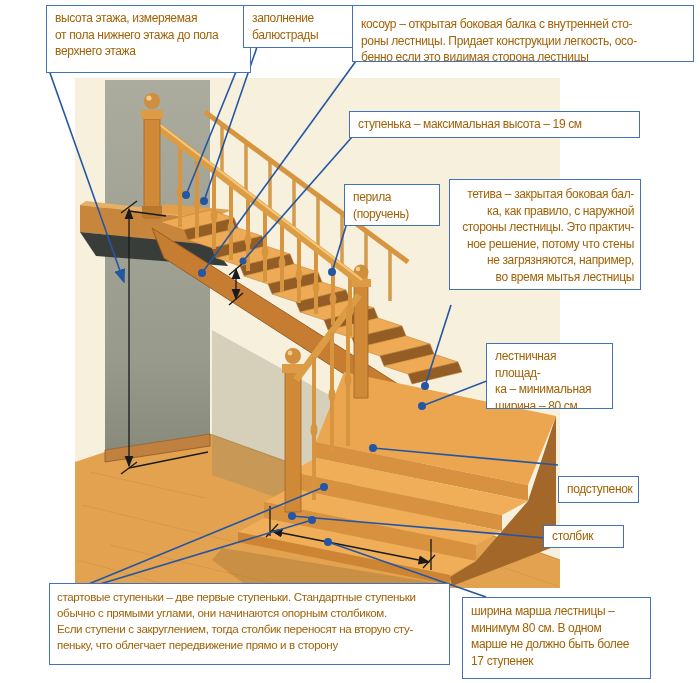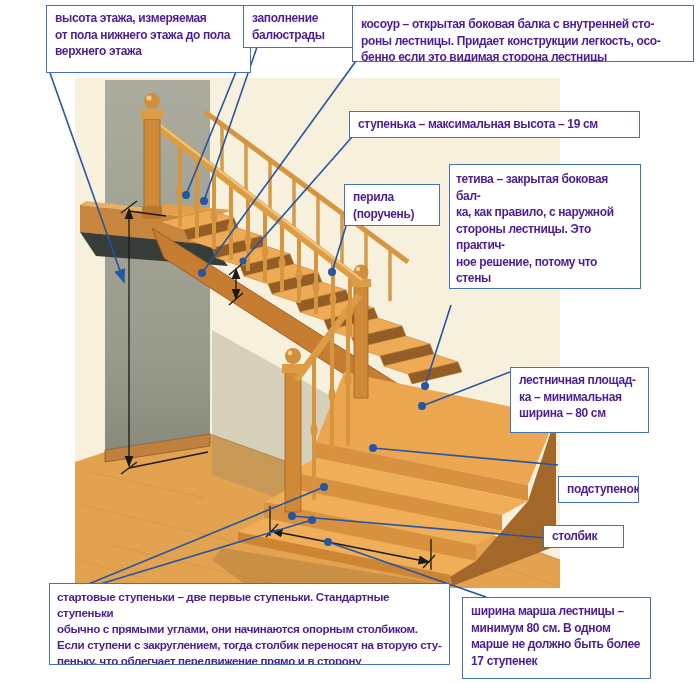--- a/index.html
+++ b/index.html
@@ -1,20 +1,20 @@
 <!DOCTYPE html>
 <html><head>
 <meta charset="utf-8">
 <style>
   html,body{margin:0;padding:0;background:#ffffff;}
   .stage{position:relative;width:700px;height:683px;background:#ffffff;overflow:hidden;
          font-family:"Liberation Sans", sans-serif;}
   .scene-svg{position:absolute;left:0;top:0;z-index:1;}
   .callout{position:absolute;z-index:3;background:#ffffff;border:1.5px solid #4373b5;
-           box-sizing:border-box;color:#4c1d95;font-weight:bold;font-size:12px;
+           box-sizing:border-box;color:#a16207;font-weight:normal;font-size:12px;
            line-height:1.38;letter-spacing:-0.35px;white-space:pre-line;
            padding:4px 8px;overflow:hidden;}
   .callout.vcenter{display:flex;align-items:center;}
 </style>
 </head>
 <body>
 
 <div class="stage">
 
   <svg class="scene-svg" width="700" height="683" viewBox="0 0 700 683">
@@ -229,28 +229,28 @@
 
   <div class="callout" style="left:352px;top:5px;width:342px;height:57px;padding-top:10px;">косоур – открытая боковая балка с внутренней сто-
 роны лестницы. Придает конструкции легкость, осо-
 бенно если это видимая сторона лестницы</div>
 
   <div class="callout vcenter" style="left:349px;top:111px;width:291px;height:27px;">ступенька – максимальная высота – 19 см</div>
 
   <div class="callout" style="left:344px;top:184px;width:96px;height:42px;">перила
 (поручень)</div>
 
-  <div class="callout" style="left:449px;top:164px;width:192px;height:125px;padding:6px 6px;">тетива – закрытая боковая бал-
+  <div class="callout" style="left:449px;top:179px;width:192px;height:111px;padding:6px 6px;text-align:right;">тетива – закрытая боковая бал-
 ка, как правило, с наружной
 стороны лестницы. Это практич-
 ное решение, потому что стены
 не загрязняются, например,
 во время мытья лестницы</div>
 
-  <div class="callout" style="left:510px;top:343px;width:139px;height:66px;margin-top:24px;">лестничная площад-
+  <div class="callout" style="left:486px;top:343px;width:127px;height:66px;">лестничная площад-
 ка – минимальная
 ширина – 80 см</div>
 
   <div class="callout vcenter" style="left:558px;top:452px;width:81px;height:27px;margin-top:24px;">подступенок</div>
 
   <div class="callout vcenter" style="left:543px;top:525px;width:81px;height:23px;">столбик</div>
 
   <div class="callout" style="left:49px;top:583px;width:401px;height:82px;font-size:11.6px;padding:5px 7px;">стартовые ступеньки – две первые ступеньки. Стандартные ступеньки
 обычно с прямыми углами, они начинаются опорным столбиком.
 Если ступени с закруглением, тогда столбик переносят на вторую сту-

